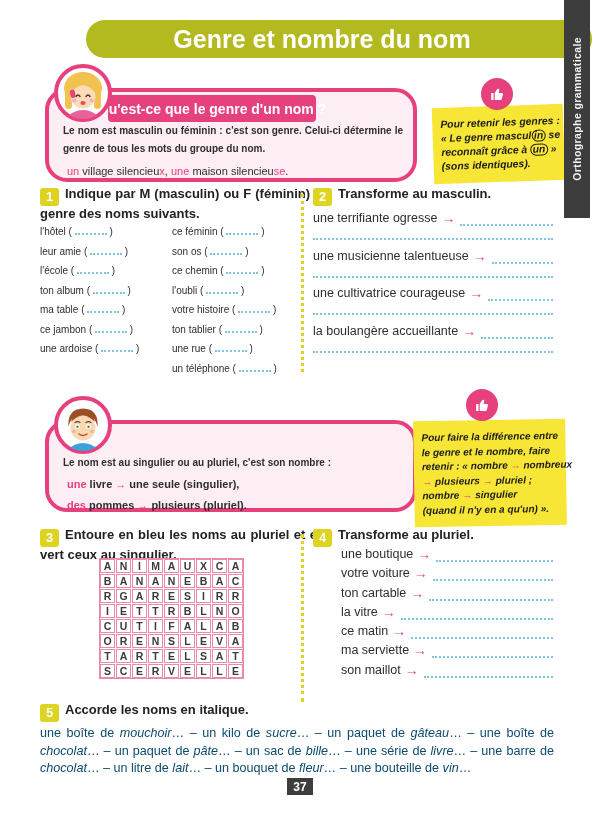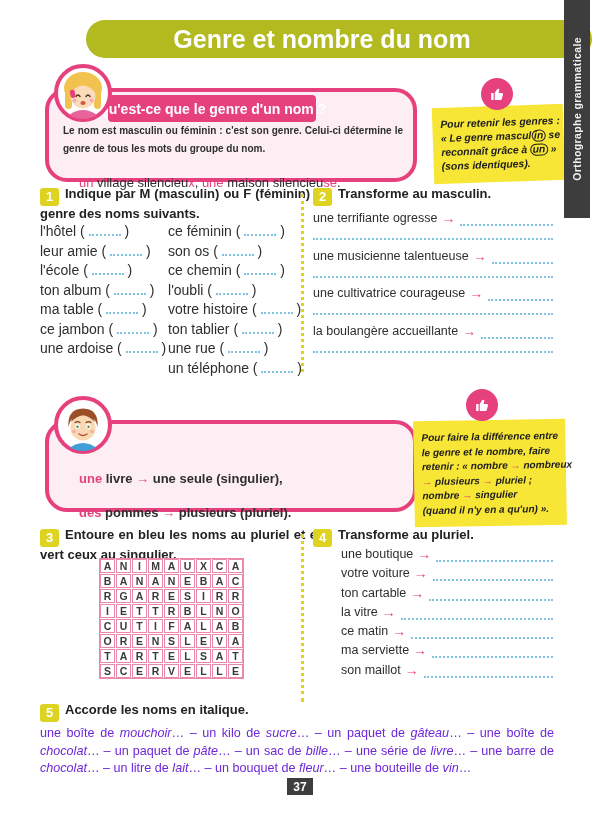--- a/index.html
+++ b/index.html
@@ -27,21 +27,21 @@
             display:flex;align-items:center;justify-content:center;z-index:6;}
   .side-tab span{writing-mode:vertical-rl;transform:rotate(180deg);color:#f2f2f2;
             font-size:10.5px;font-weight:bold;letter-spacing:.4px;white-space:nowrap;}
 
   
   .lesson-box{position:absolute;border:4px solid var(--pink);border-radius:22px;background:var(--pinklight);
               box-sizing:border-box;padding:30px 10px 6px 14px;}
   #box1{left:45px;top:88px;width:372px;height:94px;}
   #box2{left:45px;top:420px;width:372px;height:92px;}
   .box-p{margin:0;font-size:10px;font-weight:bold;line-height:18px;text-align:justify;}
-  .box-ex{margin:16px;font-size:13px;font-weight:normal;line-height:18px;}
+  .box-ex{margin:4px;font-size:11px;font-weight:normal;line-height:18px;}
   #box2 .box-p{line-height:17.5px;text-align:left;}
   #box2 .box-ex{font-weight:bold;line-height:17.5px;}
 
   .q-band{position:absolute;background:var(--pink);color:#fff;font-weight:bold;font-size:14px;
           display:flex;align-items:center;justify-content:center;border-radius:4px;z-index:4;white-space:nowrap;}
   #band1{left:108px;top:95px;width:208px;height:27px;}
   #band2{left:108px;top:416px;width:266px;height:27px;}
 
   .avatar{position:absolute;width:60px;height:60px;z-index:5;}
   #avatar1{left:53px;top:63px;}
@@ -71,21 +71,21 @@
 
   
   .vdots{position:absolute;width:0;border-left:3px dotted var(--badge);}
   #div1{left:301px;top:194px;height:178px;}
   #div2{left:301px;top:534px;height:168px;}
 
   
   #ex1-cols{position:absolute;left:40px;top:222px;width:262px;display:flex;}
   #ex1-col-left{width:132px;}
   #ex1-col-right{flex:1;}
-  .p-item{height:19.5px;line-height:19.5px;font-size:14px;white-space:nowrap;}
+  .p-item{height:19.5px;line-height:19.5px;font-size:10px;white-space:nowrap;}
   .dots-inline{display:inline-block;width:32px;height:11px;border-bottom:2px dotted var(--blue);}
 
   
   #ex2-items{position:absolute;left:313px;top:208px;width:240px;}
   .a-block{margin-bottom:5.5px;}
   .a-row{display:flex;align-items:flex-end;font-size:12.5px;white-space:nowrap;height:18px;}
   .a-row .lbl{line-height:16px;}
   .arrow{color:var(--pink);font-weight:bold;margin:0 5px 0 4px;font-size:14px;line-height:15px;}
   .dots-flex{flex:1;border-bottom:2px dotted var(--blue);height:13px;}
   .full-dots{height:12px;border-bottom:2px dotted var(--blue);margin-bottom:2px;}
@@ -94,21 +94,21 @@
 
   
   #wordgrid{position:absolute;left:99px;top:558px;display:grid;
             grid-template-columns:repeat(9,15px);grid-auto-rows:14px;gap:1px;
             border:1px solid var(--gridpink);background:#fff;padding:0px;}
   .cell{border:1px solid var(--gridpink);display:flex;align-items:center;justify-content:center;
         font-size:10.5px;font-weight:bold;color:#3a3a3a;background:#fff;}
 
   
   #ex5-text{position:absolute;left:40px;top:725px;width:514px;font-size:12.6px;line-height:17.5px;
-            text-align:justify;color:#6d28d9;}
+            text-align:justify;color:#0c4a6e;}
   .seg-i{font-style:italic;}
   .seg-p{color:var(--pink);}
   .seg-c{display:inline-block;border:1.4px solid #1d1d1d;border-radius:8px;padding:0 1.5px;line-height:10px;}
 
   
   #pagenum{position:absolute;left:287px;top:778px;width:26px;height:17px;background:var(--tab);
            color:#fff;font-size:12px;font-weight:bold;display:flex;align-items:center;justify-content:center;}
 </style>
 </head>
 <body>
@@ -225,20 +225,21 @@
         <div class="a-row">
           <span class="lbl">la boulangère accueillante</span>
           <span class="arrow">→</span>
           <span class="dots-flex"></span>
         </div>
         <div class="full-dots"></div>
       </div>
     </div>
 
   <div class="lesson-box" id="box2">
+    <p class="box-p">Le nom est au singulier ou au pluriel, c'est son nombre :</p>
     <p class="box-ex"><span class="seg-p ">une</span><span> livre </span><span class="seg-p ">→</span><span> une seule (singulier),</span></p>
     <p class="box-ex"><span class="seg-p ">des</span><span> pommes </span><span class="seg-p ">→</span><span> plusieurs (pluriel).</span></p>
   </div>
   <div class="avatar" id="avatar2">
     <svg viewBox="0 0 60 60" width="60" height="60">
       <defs>
           <clipPath id="c2">
             <circle cx="30" cy="30" r="26"></circle>
           </clipPath>
         </defs>

